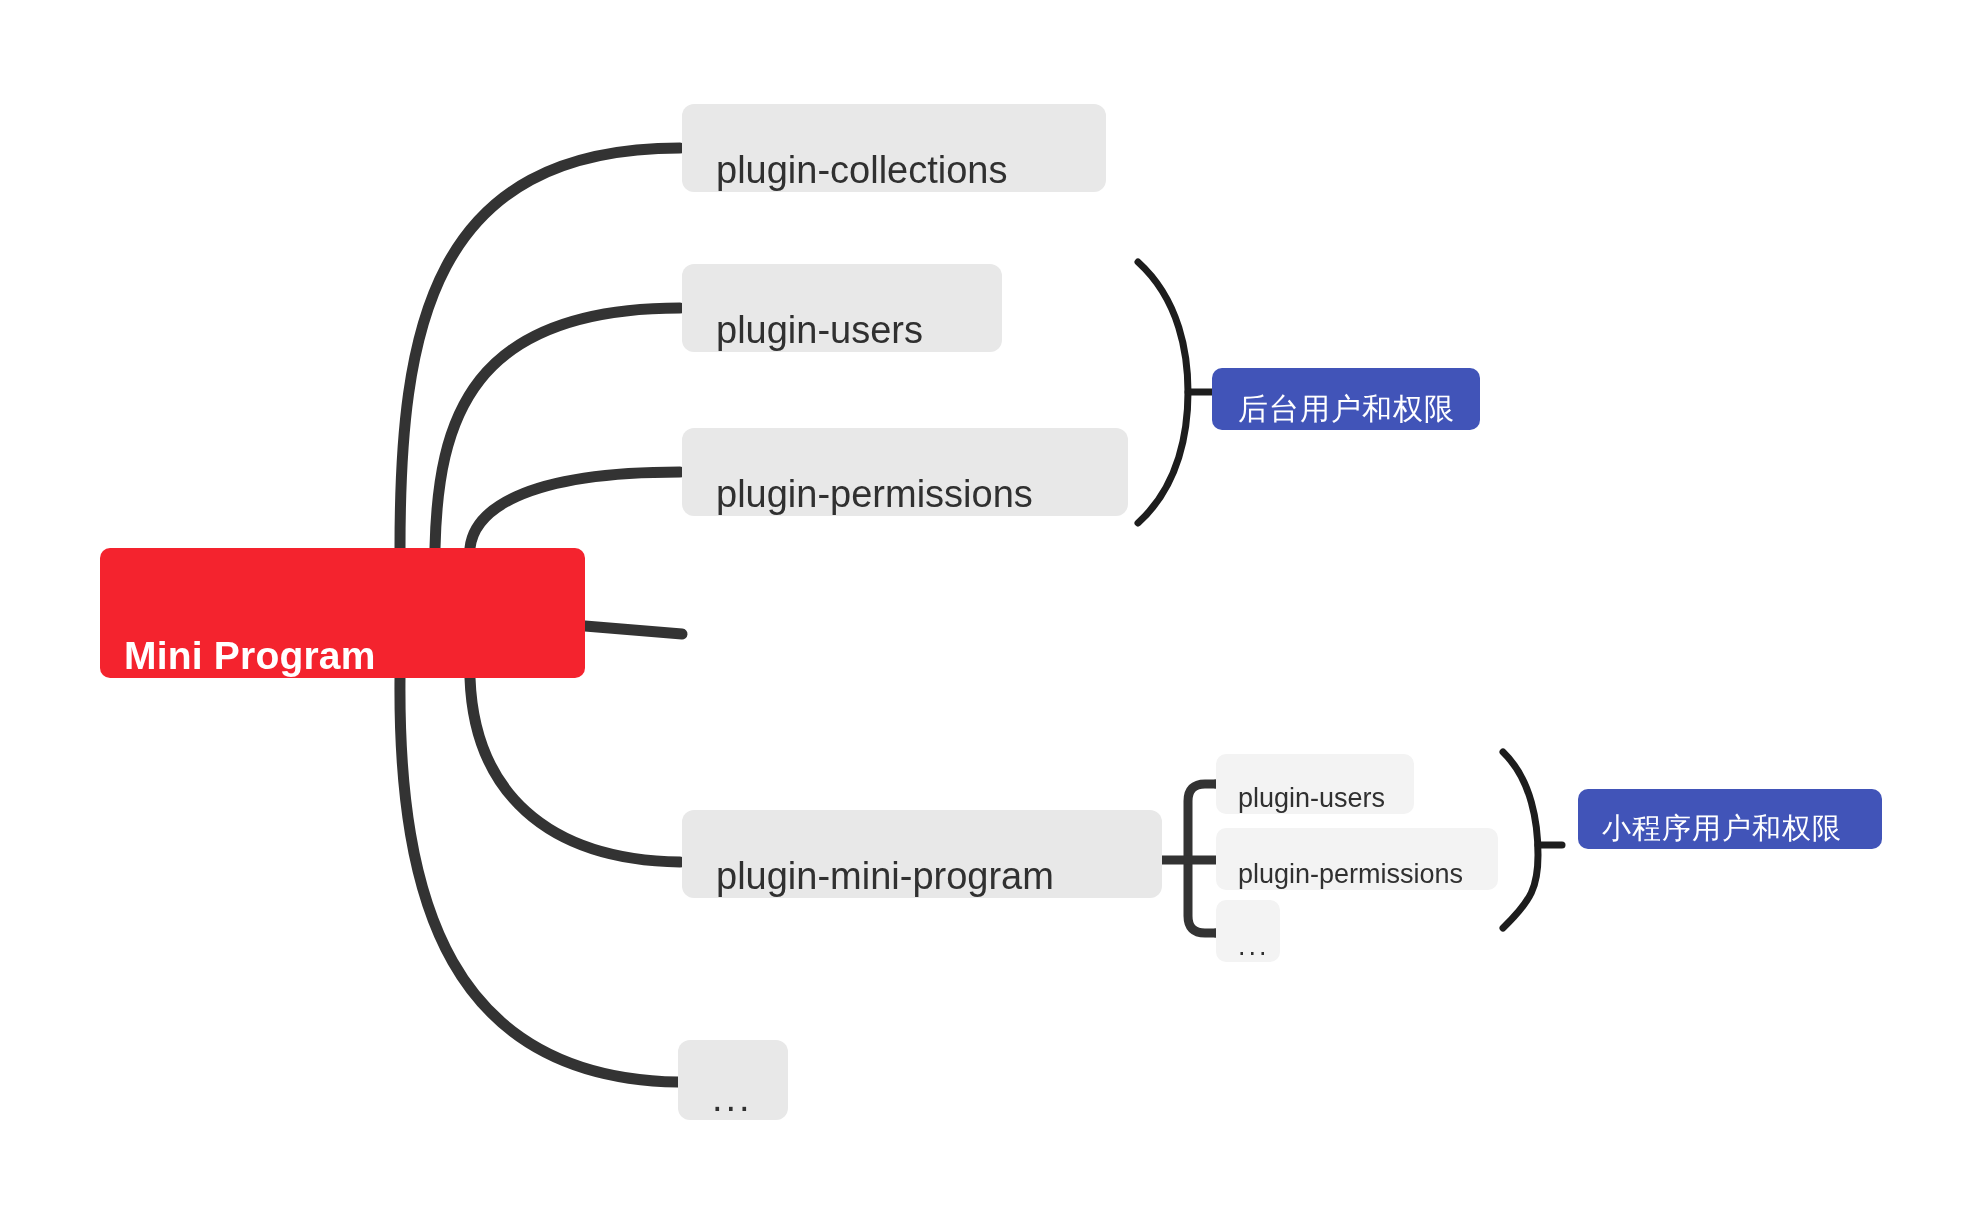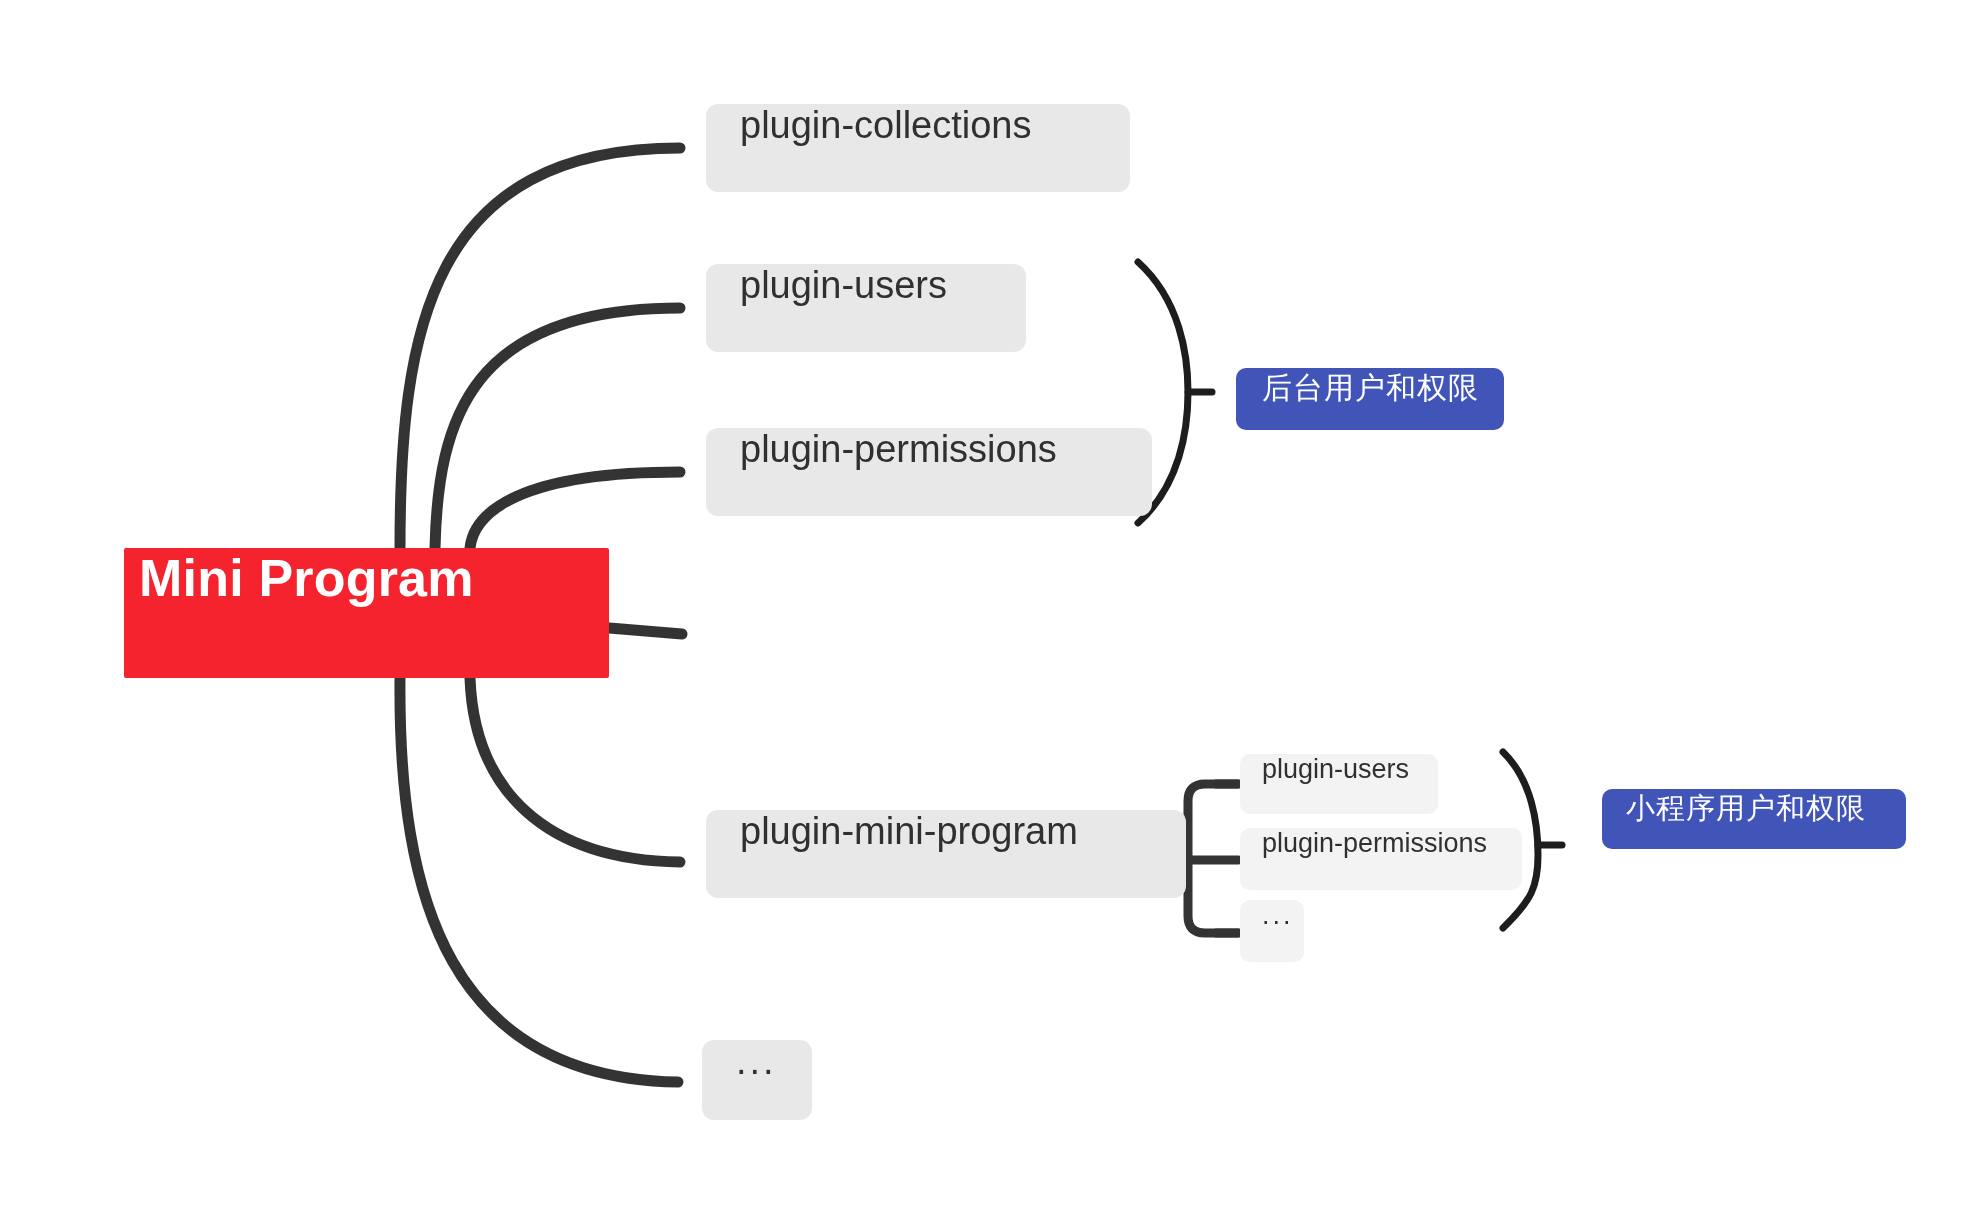--- a/index.html
+++ b/index.html
@@ -23,32 +23,31 @@
     left: 0;
     top: 0;
     width: 1964px;
     height: 1214px;
     pointer-events: none;
   }
   .node {
     position: absolute;
     box-sizing: border-box;
     display: flex;
-    align-items: flex-start;
+    align-items: flex-end;
     white-space: nowrap;
-    margin-left: 24px;
   }
   .node-root {
     background: #F4232E;
     color: #ffffff;
-    border-radius: 2px;
-    font-size: 52px;
+    border-radius: 10px;
+    font-size: 39px;
     font-weight: bold;
     letter-spacing: 0.2px;
-    padding: 0 15px;
+    padding: 0 24px;
   }
   .node-branch {
     background: #E8E8E8;
     color: #303030;
     border-radius: 12px;
     font-size: 38px;
     font-weight: 400;
     padding: 0 34px;
   }
   .node-leaf {

